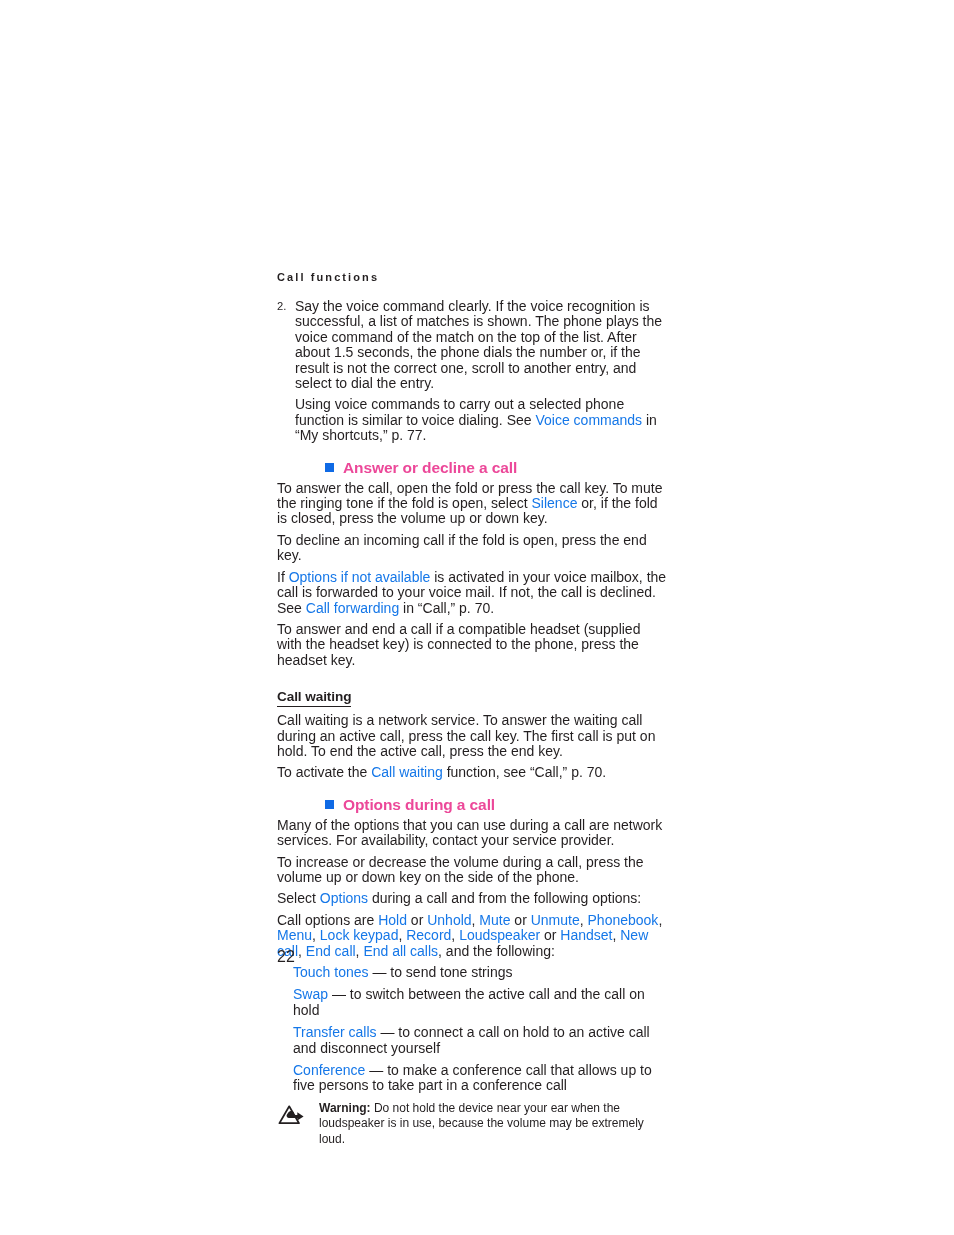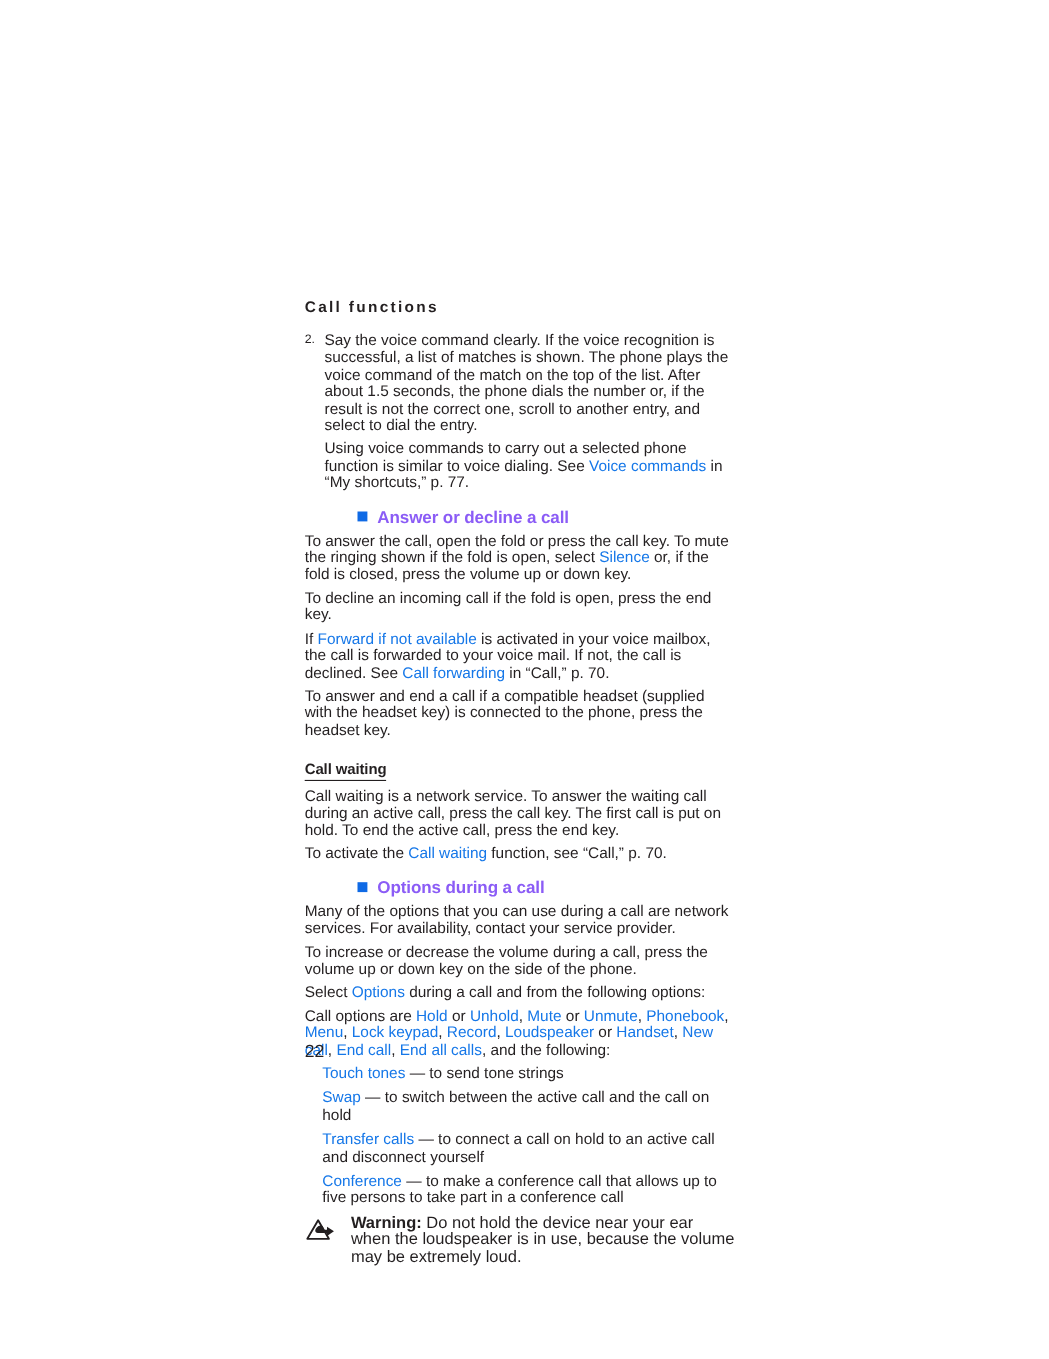--- a/index.html
+++ b/index.html
@@ -15,21 +15,21 @@
     color: #1a1a1a;
     -webkit-font-smoothing: antialiased;
   }
   .page {
     position: absolute;
     left: 277px;
     top: 272px;
     width: 391px;
   }
   .running-head {
-    font-size: 14px;
+    font-size: 11px;
     letter-spacing: 2.1px;
     color: #231f20;
     font-weight: 600;
     margin: 0 0 16px 0;
     line-height: 1;
   }
   p, .para {
     margin: 0 0 6px 0;
     font-size: 14px;
     line-height: 15.4px;
@@ -56,21 +56,21 @@
   .numlist .body p:last-child {
     margin-bottom: 0;
   }
   h2.section {
     display: flex;
     align-items: baseline;
     margin: 14px 0 4px 0;
     font-size: 15.5px;
     line-height: 19px;
     font-weight: 600;
-    color: #8b5cf6;
+    color: #ec4899;
     letter-spacing: -0.1px;
     padding-left: 48px;
   }
   h2.section .bullet-sq {
     display: inline-block;
     width: 9px;
     height: 9px;
     background: #0f6ae5;
     margin-right: 9px;
     flex: 0 0 9px;
@@ -102,21 +102,21 @@
     display: flex;
     margin-top: 7px;
   }
   .warning .icon {
     flex: 0 0 42px;
     width: 42px;
     padding-top: 3px;
   }
   .warning .wtext {
     flex: 1 1 auto;
-    font-size: 15px;
+    font-size: 12px;
     line-height: 15.4px;
     color: #231f20;
   }
   .warning .wtext b { font-weight: 700; }
   .folio {
     position: absolute;
     left: 277px;
     top: 948px;
     font-size: 16px;
     color: #231f20;
@@ -135,25 +135,25 @@
       <p>Say the voice command clearly. If the voice recognition is successful, a list of matches is shown. The phone plays the voice command of the match on the top of the list. After about 1.5 seconds, the phone dials the number or, if the result is not the correct one, scroll to another entry, and select to dial the entry.</p>
       <p><span>Using voice commands to carry out a selected phone function is similar to voice dialing. See </span><span class="ui-i">Voice commands</span><span> in “My shortcuts,” p. 77.</span></p>
     </div>
   </div>
 
   <h2 class="section">
     <span class="bullet-sq"></span>
     <span>Answer or decline a call</span>
   </h2>
 
-  <p><span>To answer the call, open the fold or press the call key. To mute the ringing shown if the fold is open, select </span><span class="ui">Silence</span><span> or, if the fold is closed, press the volume up or down key.</span></p>
+  <p><span>To answer the call, open the fold or press the call key. To mute the ringing tone if the fold is open, select </span><span class="ui">Silence</span><span> or, if the fold is closed, press the volume up or down key.</span></p>
 
   <p>To decline an incoming call if the fold is open, press the end key.</p>
 
-  <p><span>If </span><span class="ui-i">Forward if not available</span><span> is activated in your voice mailbox, the call is forwarded to your voice mail. If not, the call is declined. See </span><span class="ui-i">Call forwarding</span><span> in “Call,” p. 70.</span></p>
+  <p><span>If </span><span class="ui-i">Options if not available</span><span> is activated in your voice mailbox, the call is forwarded to your voice mail. If not, the call is declined. See </span><span class="ui-i">Call forwarding</span><span> in “Call,” p. 70.</span></p>
 
   <p>To answer and end a call if a compatible headset (supplied with the headset key) is connected to the phone, press the headset key.</p>
 
   <div class="sub-wrap">
     <h3 class="subsection">Call waiting</h3>
   </div>
 
   <p>Call waiting is a network service. To answer the waiting call during an active call, press the call key. The first call is put on hold. To end the active call, press the end key.</p>
 
   <p><span>To activate the </span><span class="ui-i">Call waiting</span><span> function, see “Call,” p. 70.</span></p>

